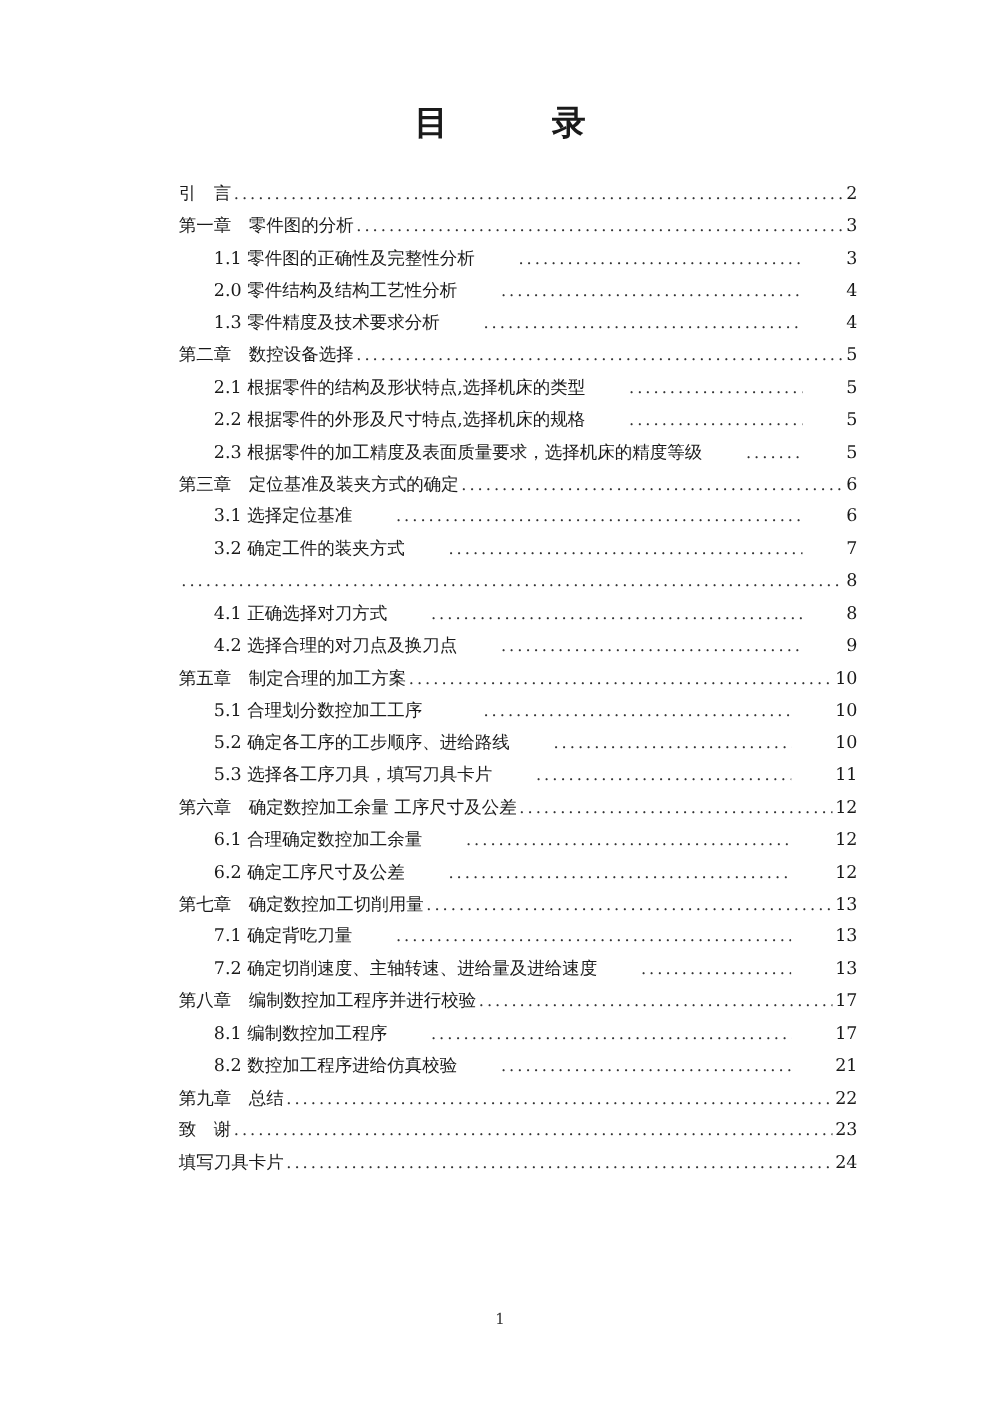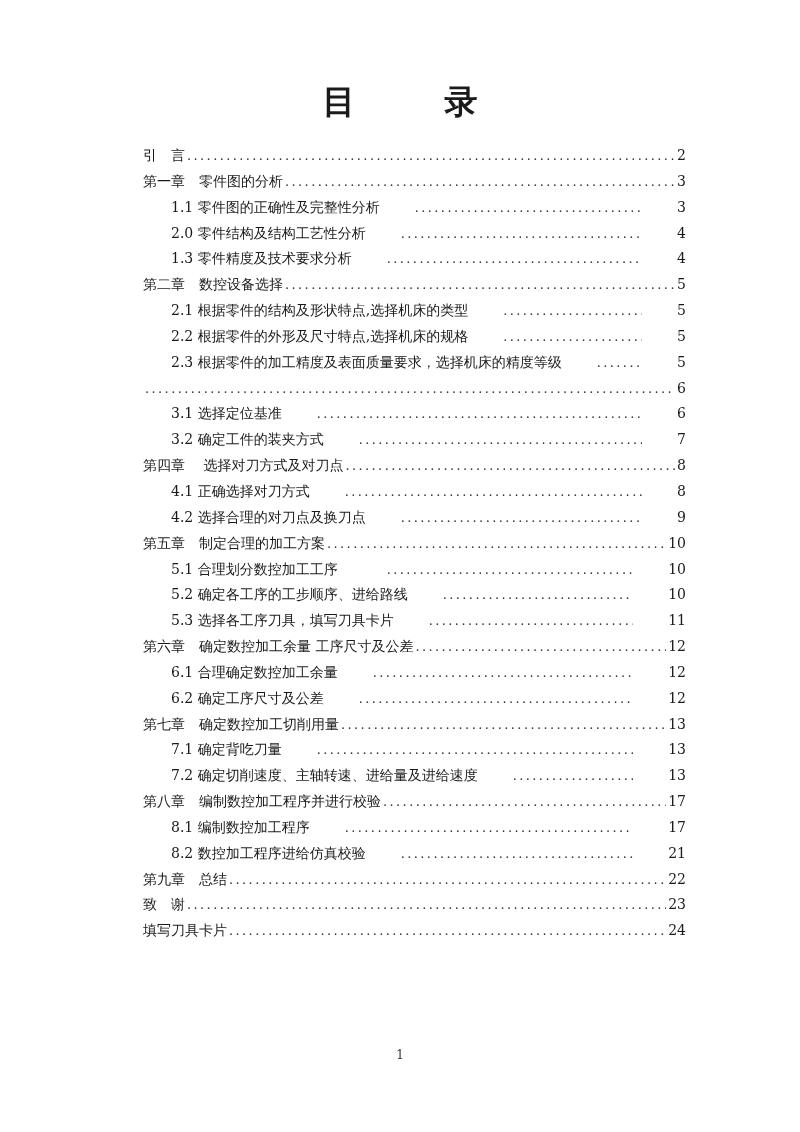--- a/index.html
+++ b/index.html
@@ -1,19 +1,19 @@
 <!DOCTYPE html>
 <html><head>
 <meta charset="utf-8">
 <style>
   html, body { margin:0; padding:0; background:#ffffff; }
   body { width:800px; height:1132px; position:relative; overflow:hidden;
          font-family:"DejaVu Serif","Liberation Serif",serif; color:#1a1a1a; }
   .title { position:absolute; top:80px; left:0; width:800px; text-align:center;
-           font-size:33px; font-weight:bold; letter-spacing:28px; text-indent:28px; }
+           font-size:27px; font-weight:bold; letter-spacing:28px; text-indent:28px; }
   .toc { position:absolute; top:143px; left:143px; width:543px; }
   .row { display:flex; align-items:baseline; height:25.85px; font-size:14px; line-height:25.85px; white-space:nowrap; }
   .row.sub { padding-left:28px;gap:33px; }
   .label { flex:0 0 auto; }
   .dots { flex:1 1 auto; overflow:hidden; margin:0 2px; color:#333; letter-spacing:2.4px; font-size:13px; }
   .dots::before { content:"........................................................................................................................................................"; }
   .page { flex:0 0 auto; }
   .footer { position:absolute; top:1048px; left:0; width:800px; text-align:center; font-size:12px; color:#333; }
 </style>
 </head>
@@ -61,35 +61,35 @@
       <span class="label">2.2 根据零件的外形及尺寸特点,选择机床的规格</span>
       <span class="dots"></span>
       <span class="page">5</span>
     </div>
     <div class="row sub">
       <span class="label">2.3 根据零件的加工精度及表面质量要求，选择机床的精度等级</span>
       <span class="dots"></span>
       <span class="page">5</span>
     </div>
     <div class="row">
+      <span class="label">第三章　定位基准及装夹方式的确定</span>
       <span class="dots"></span>
       <span class="page">6</span>
     </div>
     <div class="row sub">
       <span class="label">3.1 选择定位基准</span>
       <span class="dots"></span>
       <span class="page">6</span>
     </div>
     <div class="row sub">
       <span class="label">3.2 确定工件的装夹方式</span>
       <span class="dots"></span>
       <span class="page">7</span>
     </div>
     <div class="row">
-      <span class="label">第四章　 选择对刀方式及对刀点</span>
       <span class="dots"></span>
       <span class="page">8</span>
     </div>
     <div class="row sub">
       <span class="label">4.1 正确选择对刀方式</span>
       <span class="dots"></span>
       <span class="page">8</span>
     </div>
     <div class="row sub">
       <span class="label">4.2 选择合理的对刀点及换刀点</span>

